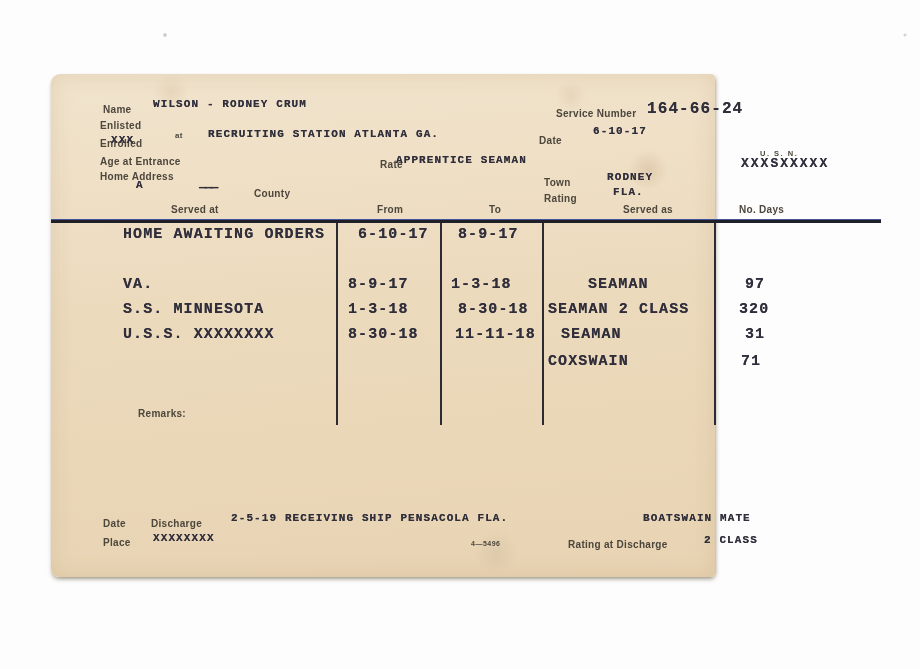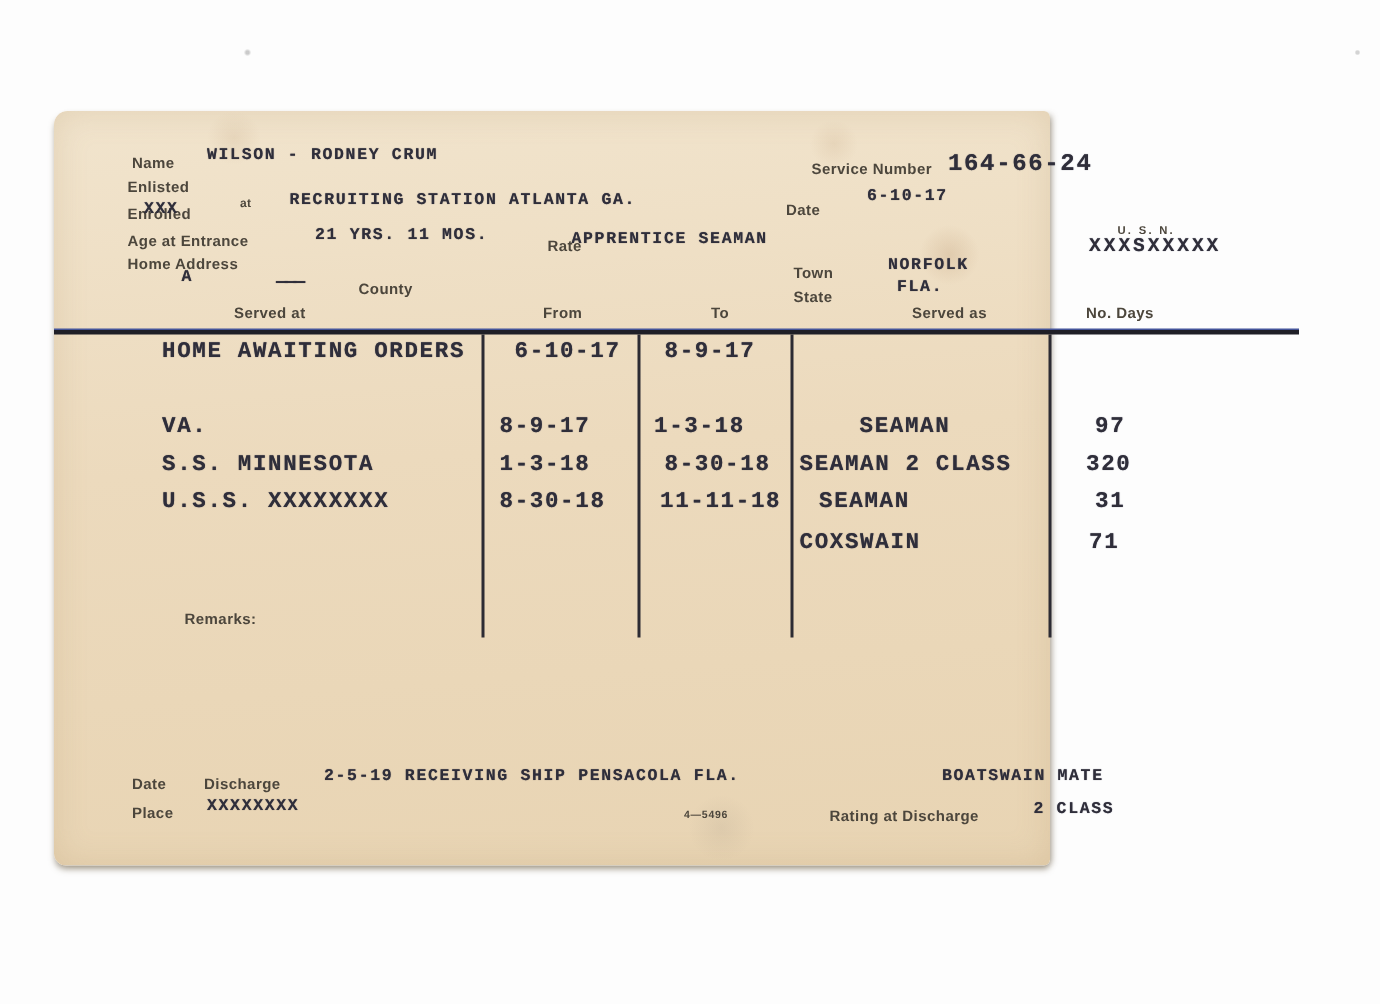--- a/index.html
+++ b/index.html
@@ -5,21 +5,21 @@
   html,body{margin:0;padding:0;}
   body{
     width:920px;height:669px;overflow:hidden;position:relative;
     background:
       radial-gradient(circle at 165px 35px, rgba(140,140,140,.45) 0 1px, transparent 2.5px),
       radial-gradient(circle at 905px 35px, rgba(150,150,150,.4) 0 1px, transparent 2px),
       #fdfdfd;
     font-family:"Liberation Sans",sans-serif;
   }
   .card{
-    position:absolute;left:36px;top:74px;width:664px;height:503px;
+    position:absolute;left:51px;top:74px;width:664px;height:503px;
     border-radius:9px 4px 4px 8px;
     background:
       radial-gradient(circle at 597px 96px, rgba(166,124,82,.20), transparent 20px),
       radial-gradient(circle at 750px 220px, rgba(130,125,120,.18), transparent 9px),
       radial-gradient(circle at 520px 22px, rgba(166,124,82,.12), transparent 16px),
       radial-gradient(circle at 445px 478px, rgba(120,110,100,.10), transparent 22px),
       radial-gradient(circle at 120px 18px, rgba(166,124,82,.12), transparent 18px),
       linear-gradient(176deg,#f1e4cd 0%,#ecdabd 45%,#e8d4b3 100%);
     box-shadow:
       0 3px 4px -1px rgba(100,85,60,.55),
@@ -73,35 +73,34 @@
   <div class="lbl" style="left:49px;top:46px;">Enlisted</div>
   <div class="lbl" style="left:49px;top:64px;">Enrolled</div>
   <div class="typed" style="left:60px;top:60px;">XXX</div>
   <div class="lbl sup" style="left:104px;top:57px;margin-left:20px;">at</div>
 
   <div class="typed" style="left:157px;top:54px;">RECRUITING STATION ATLANTA GA.</div>
   <div class="lbl" style="left:488px;top:61px;">Date</div>
   <div class="typed" style="left:542px;top:51px;">6-10-17</div>
 
   <div class="lbl" style="left:49px;top:82px;">Age at Entrance</div>
-  <div class="typed" style="left:174px;top:77px;">21 YRS. 11 MOS.</div>
   <div class="lbl" style="left:329px;top:85px;">Rate</div>
   <div class="typed" style="left:345px;top:80px;">APPRENTICE SEAMAN</div>
 
   <div class="lbl tiny" style="left:709px;top:75px;">U. S. N.</div>
   <div class="typed sm" style="left:690px;top:82px;">XXXSXXXXX</div>
 
   <div class="lbl" style="left:49px;top:97px;">Home Address</div>
   <div class="typed" style="left:85px;top:105px;">A</div>
   <div class="typed dashes" style="left:148px;top:106px;">———</div>
   <div class="lbl" style="left:203px;top:114px;">County</div>
 
   <div class="lbl" style="left:493px;top:103px;">Town</div>
-  <div class="typed" style="left:556px;top:97px;">NORFOLK</div>
-  <div class="lbl" style="left:493px;top:119px;">State</div>
+  <div class="typed" style="left:556px;top:97px;">RODNEY</div>
+  <div class="lbl" style="left:493px;top:119px;">Rating</div>
   <div class="typed" style="left:562px;top:112px;">FLA.</div>
 
   <div class="lbl" style="left:120px;top:130px;">Served at</div>
   <div class="lbl" style="left:326px;top:130px;">From</div>
   <div class="lbl" style="left:438px;top:130px;text-align:center;">To</div>
   <div class="lbl" style="left:572px;top:130px;">Served as</div>
   <div class="lbl" style="left:688px;top:130px;">No. Days</div>
 
   <div class="rule"></div>
   <div class="vline" style="left:285px;"></div>

